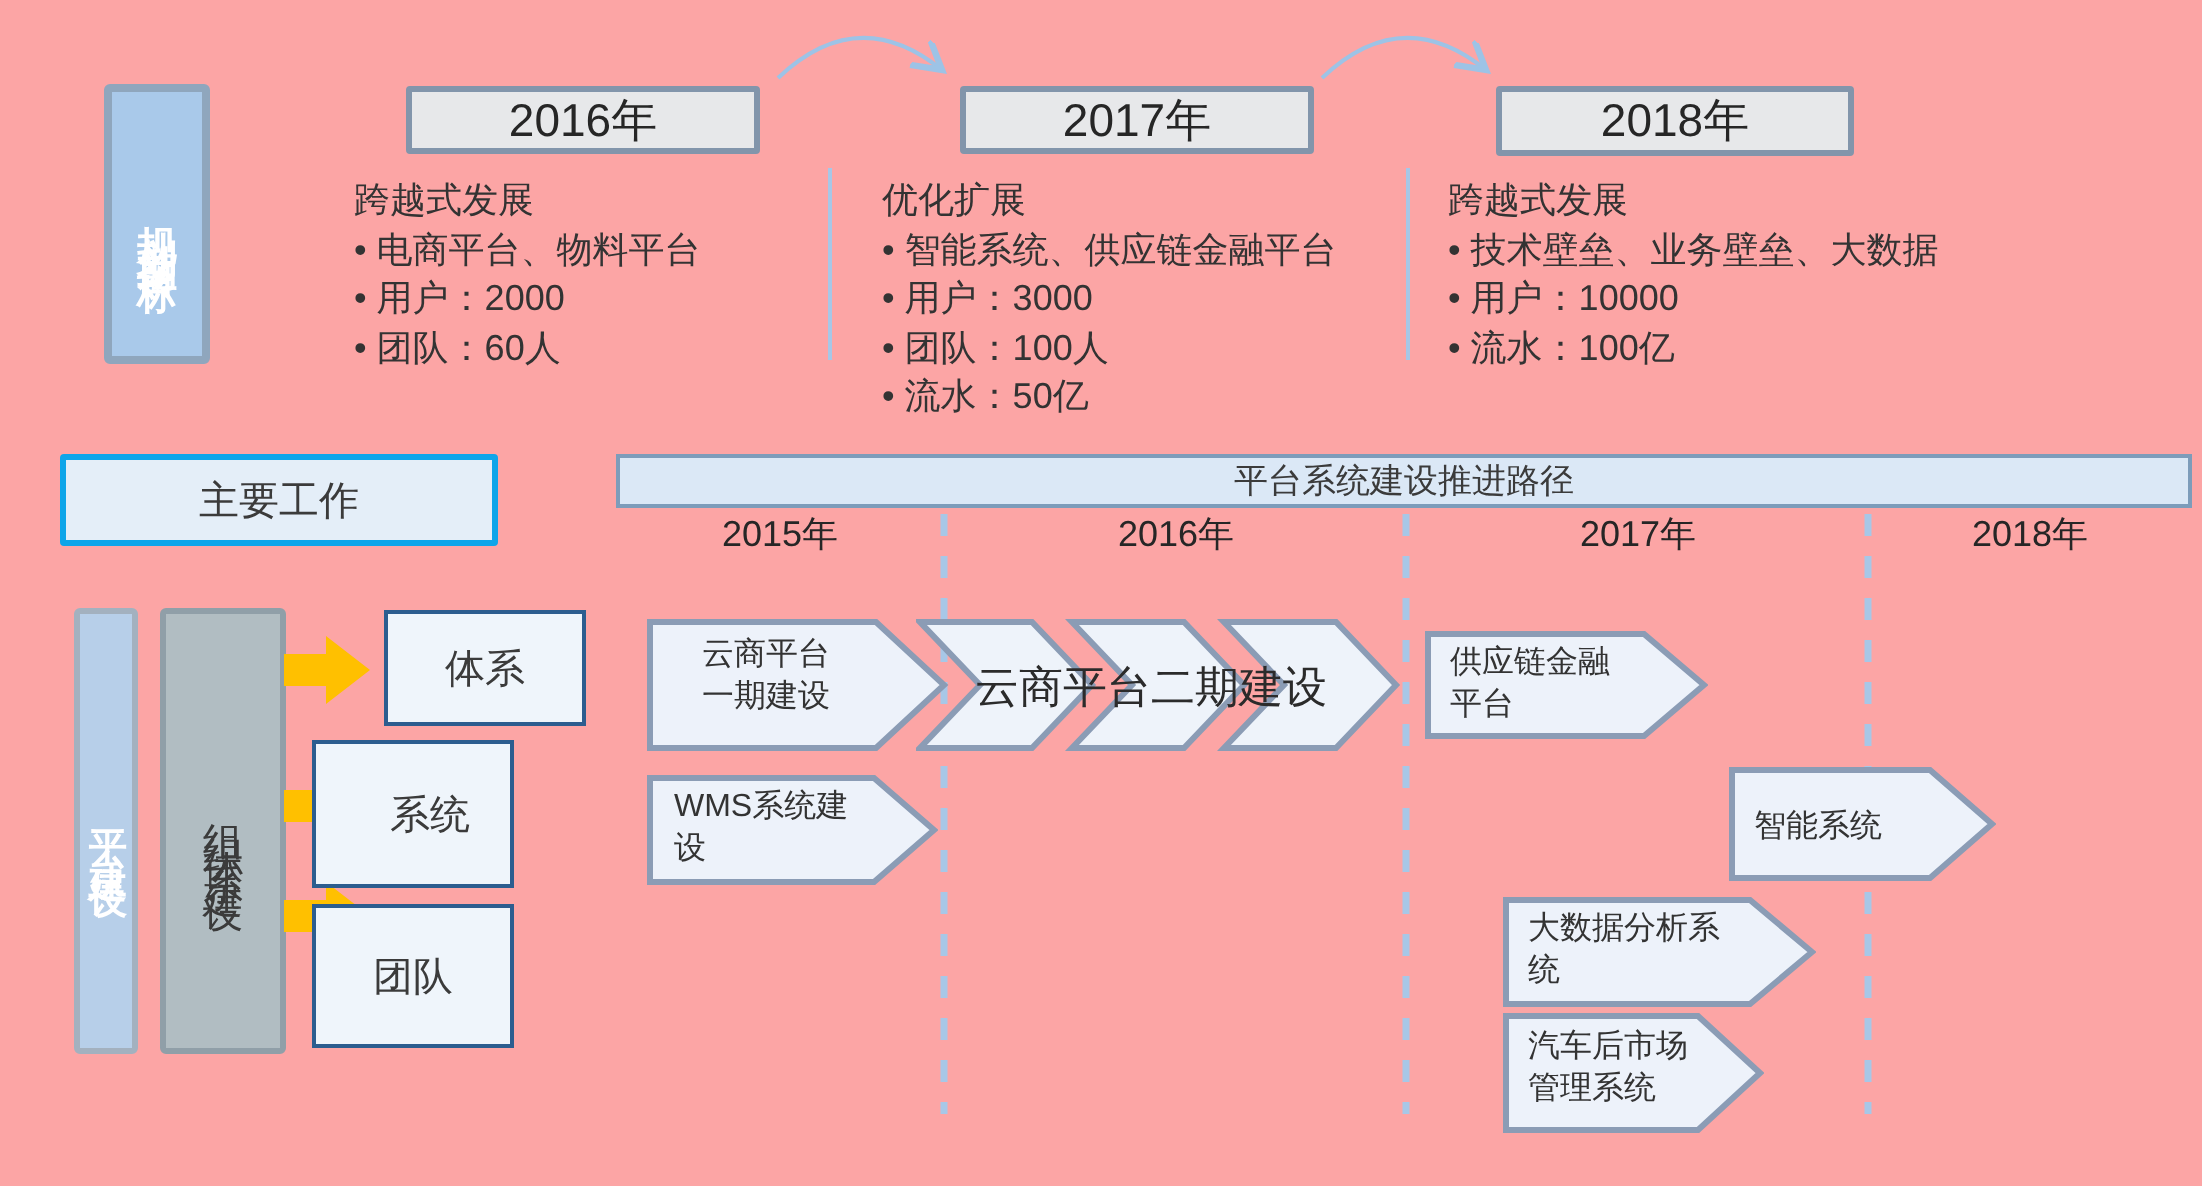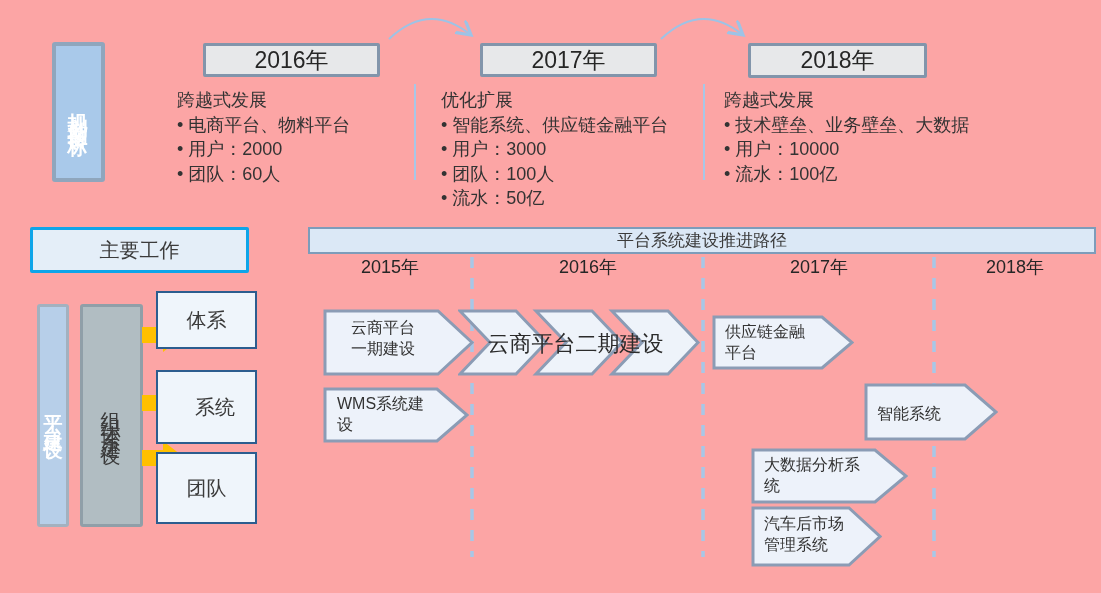--- a/index.html
+++ b/index.html
@@ -116,21 +116,21 @@
   <svg class="abs" style="left:142px;top:317px;" width="44" height="36" viewBox="0 0 44 36">
     <polygon points="0,10 21,10 21,1 43,18 21,35 21,26 0,26" fill="#ffc000"></polygon>
   </svg>
   <svg class="abs" style="left:142px;top:385px;" width="44" height="36" viewBox="0 0 44 36">
     <polygon points="0,10 21,10 21,1 43,18 21,35 21,26 0,26" fill="#ffc000"></polygon>
   </svg>
   <svg class="abs" style="left:142px;top:440px;" width="44" height="36" viewBox="0 0 44 36">
     <polygon points="0,10 21,10 21,1 43,18 21,35 21,26 0,26" fill="#ffc000"></polygon>
   </svg>
 
-  <div class="abs item-box" style="top:291px;height:58px;">
+  <div class="abs item-box" style="top:305px;height:58px;margin-left:36px;">
     <span>体系</span>
   </div>
   <div class="abs item-box" style="top:370px;height:74px;padding-left:17px;">
     <span>系统</span>
   </div>
   <div class="abs item-box" style="top:452px;height:72px;">
     <span>团队</span>
   </div>
 
   <div class="abs rm-header">

